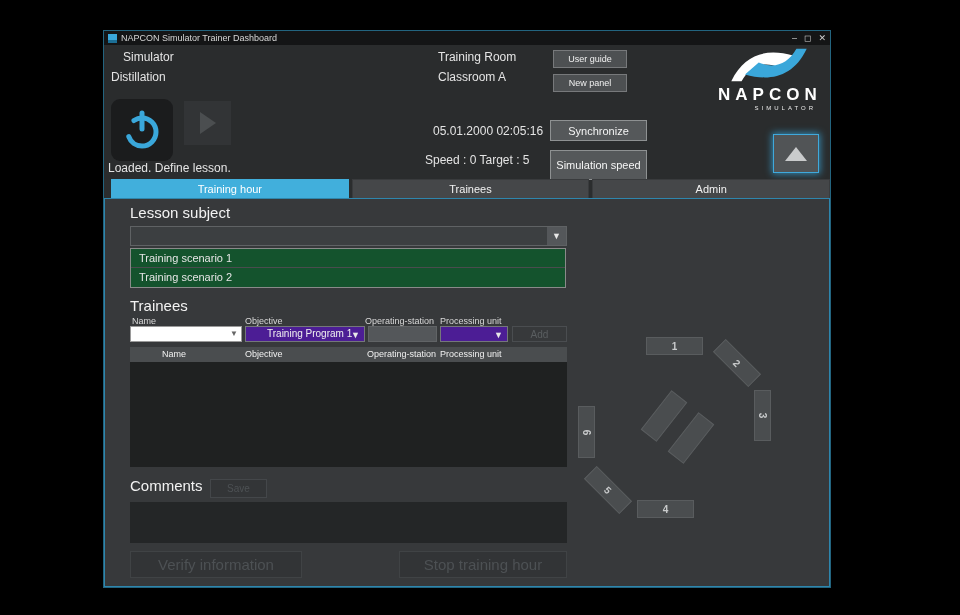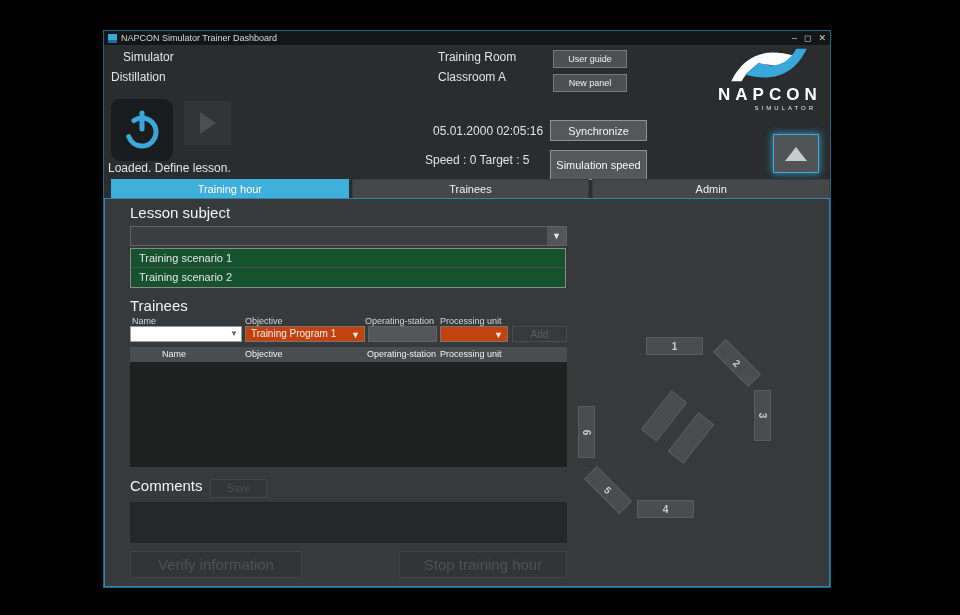--- a/index.html
+++ b/index.html
@@ -54,22 +54,22 @@
 
   .combo { position:absolute; background:#3c3f41; border:1px solid #5f6264; }
   .combo .arrow { position:absolute; right:0; top:0; bottom:0; width:19px; background:#54575a;
                   display:flex; align-items:center; justify-content:center; color:#e8e8e8; font-size:9px; }
   .dropdown { position:absolute; left:25px; top:49px; width:436px; background:#14532d;
               border:1px solid #8a8a8a; z-index:5; }
   .dropdown .opt { height:19px; line-height:19px; padding-left:8px; font-size:11px; color:#e6e6e6;
                    border-bottom:1px solid #4a4c4e; }
   .dropdown .opt:last-child { border-bottom:none; }
 
-  .dark-combo { position:absolute; background:#c2410c; border:1px solid #74777a; color:#f0f0f0;
-                font-size:10px; line-height:14px; padding-left:5px; }
+  .dark-combo { position:absolute; background:#4c1d95; border:1px solid #74777a; color:#f0f0f0;
+                font-size:10px; line-height:14px; padding-left:21px; }
   .dark-combo .chev { position:absolute; right:4px; top:1px; font-size:9px; color:#e8e8e8; }
   .white-combo { position:absolute; background:#ffffff; border:1px solid #9a9a9a; }
   .white-combo .chev { position:absolute; right:3px; top:2px; font-size:8px; color:#666; }
   .disabled-field { position:absolute; background:#54575a; border:1px solid #616466; }
   .add-btn { position:absolute; background:transparent; border:1px solid #4a4d50; color:#5a5e60;
              font-size:10px; display:flex; align-items:center; justify-content:center; }
 
   .tbl-head { position:absolute; left:25px; top:148px; width:437px; height:15px; background:#4a4d4f; }
   .tbl-head span { position:absolute; top:2px; font-size:9px; color:#f0f0f0; white-space:nowrap; }
   .tbl-body { position:absolute; left:25px; top:163px; width:437px; height:105px; background:#1f2121; }

